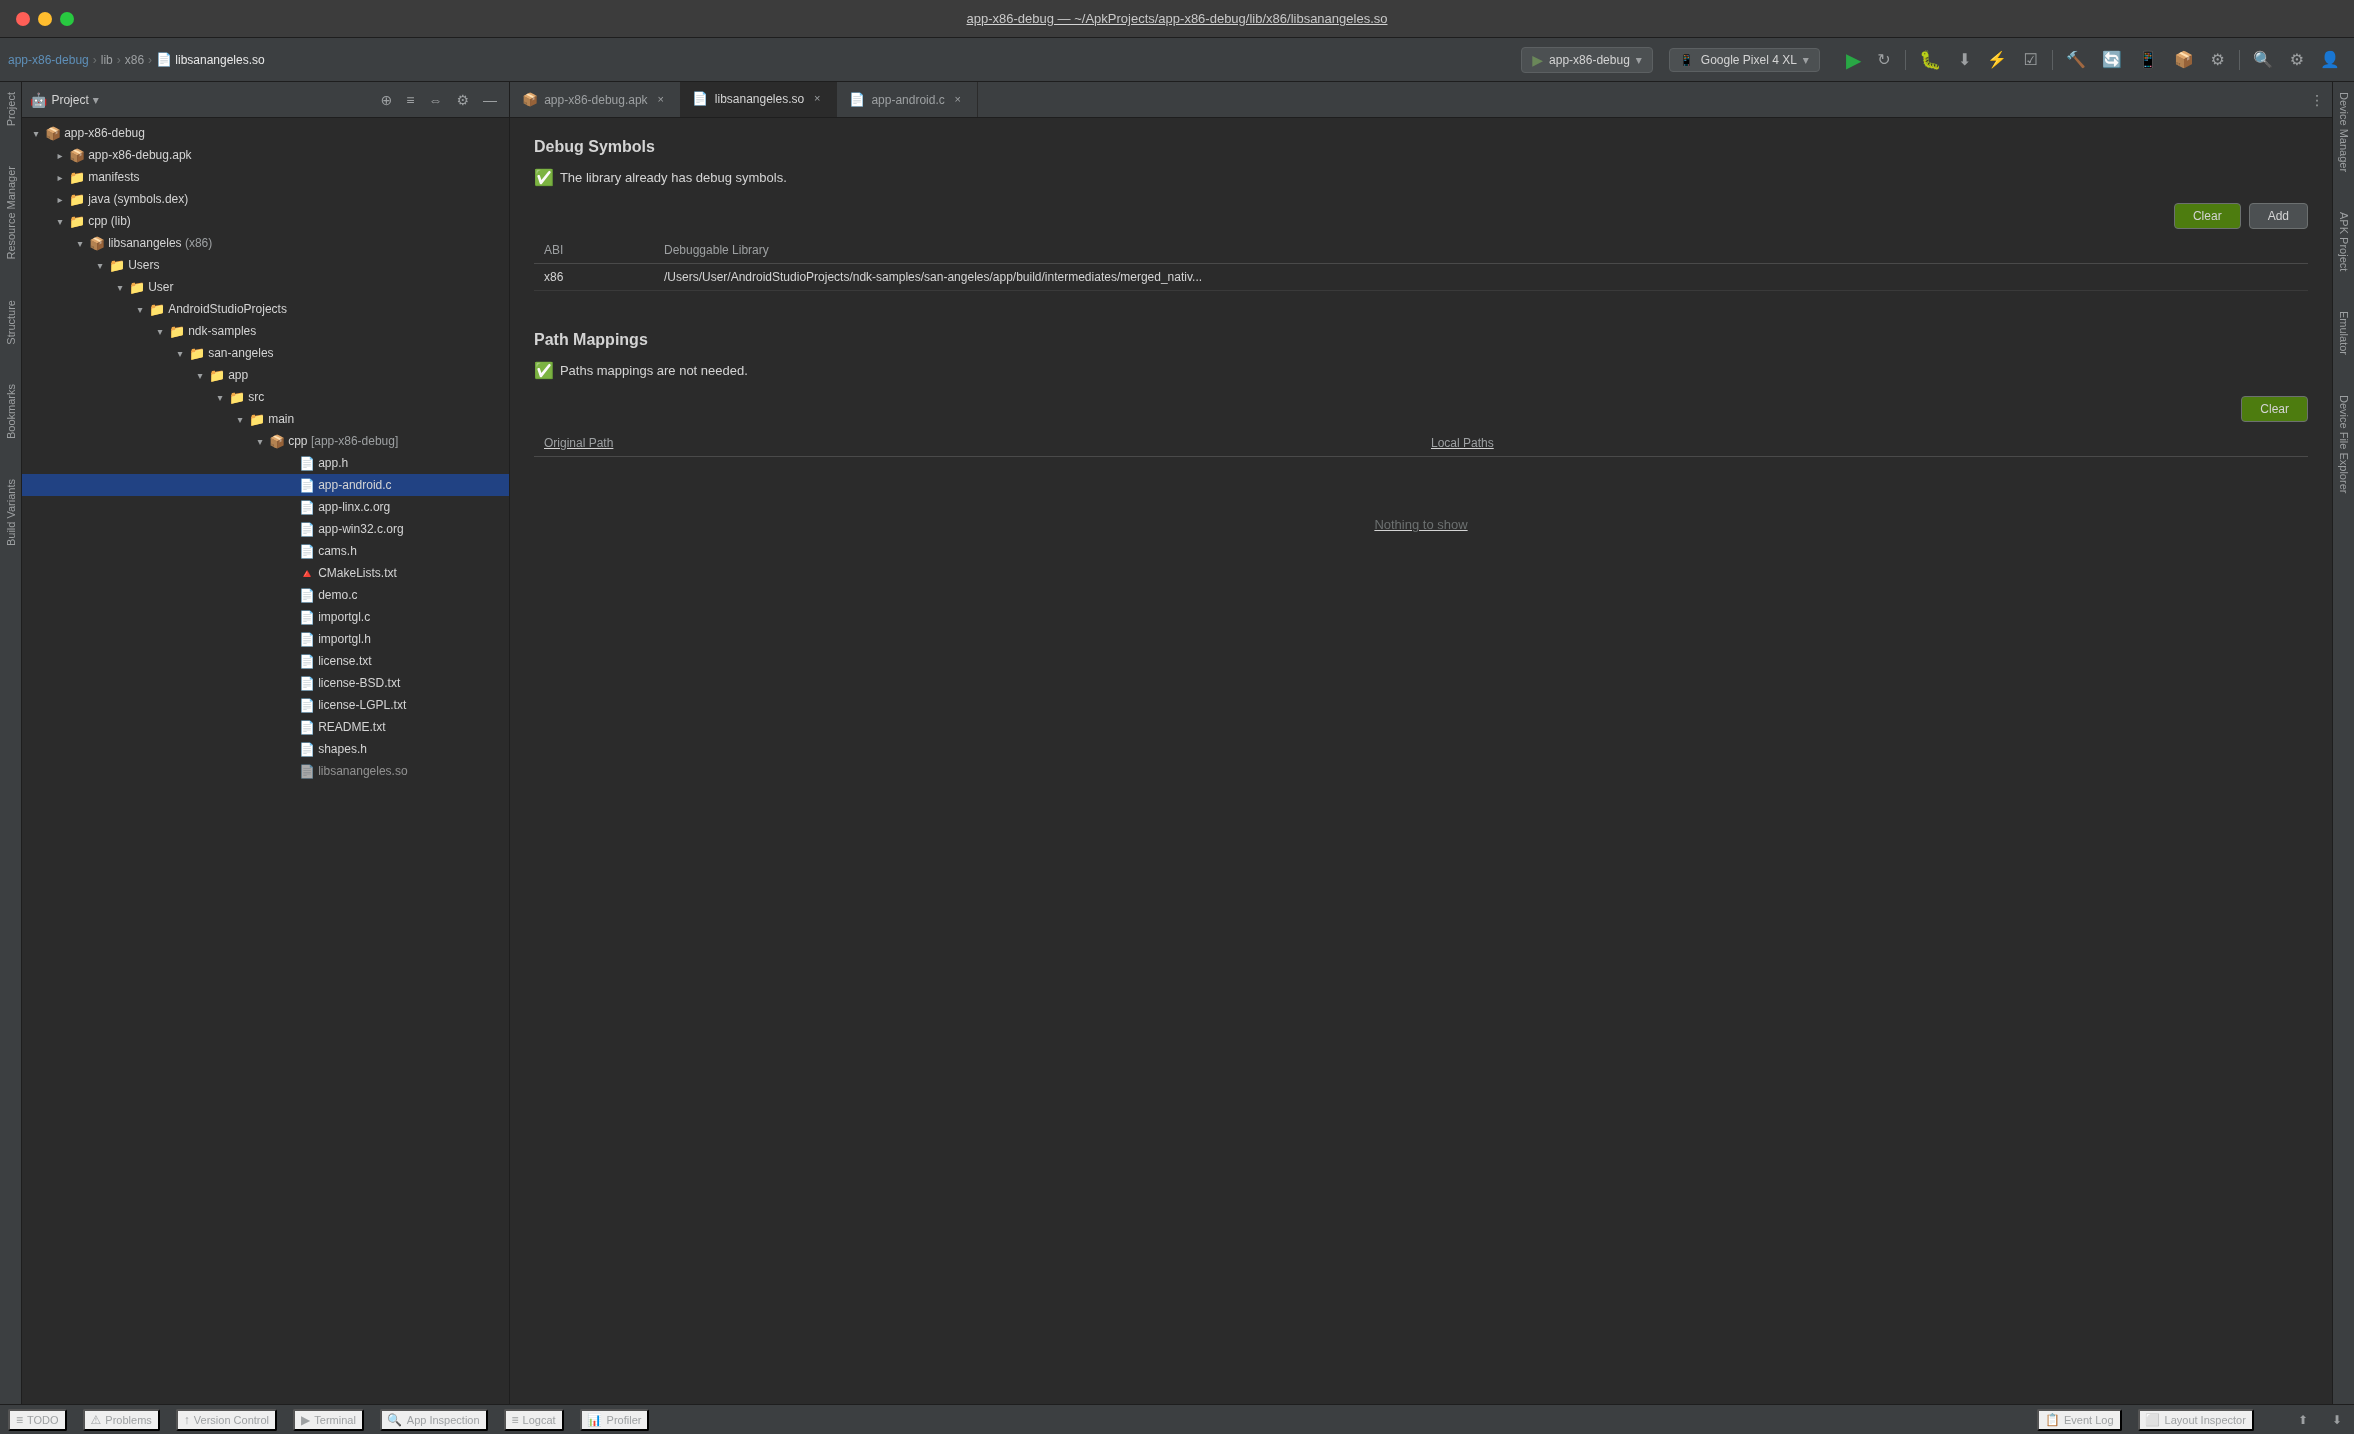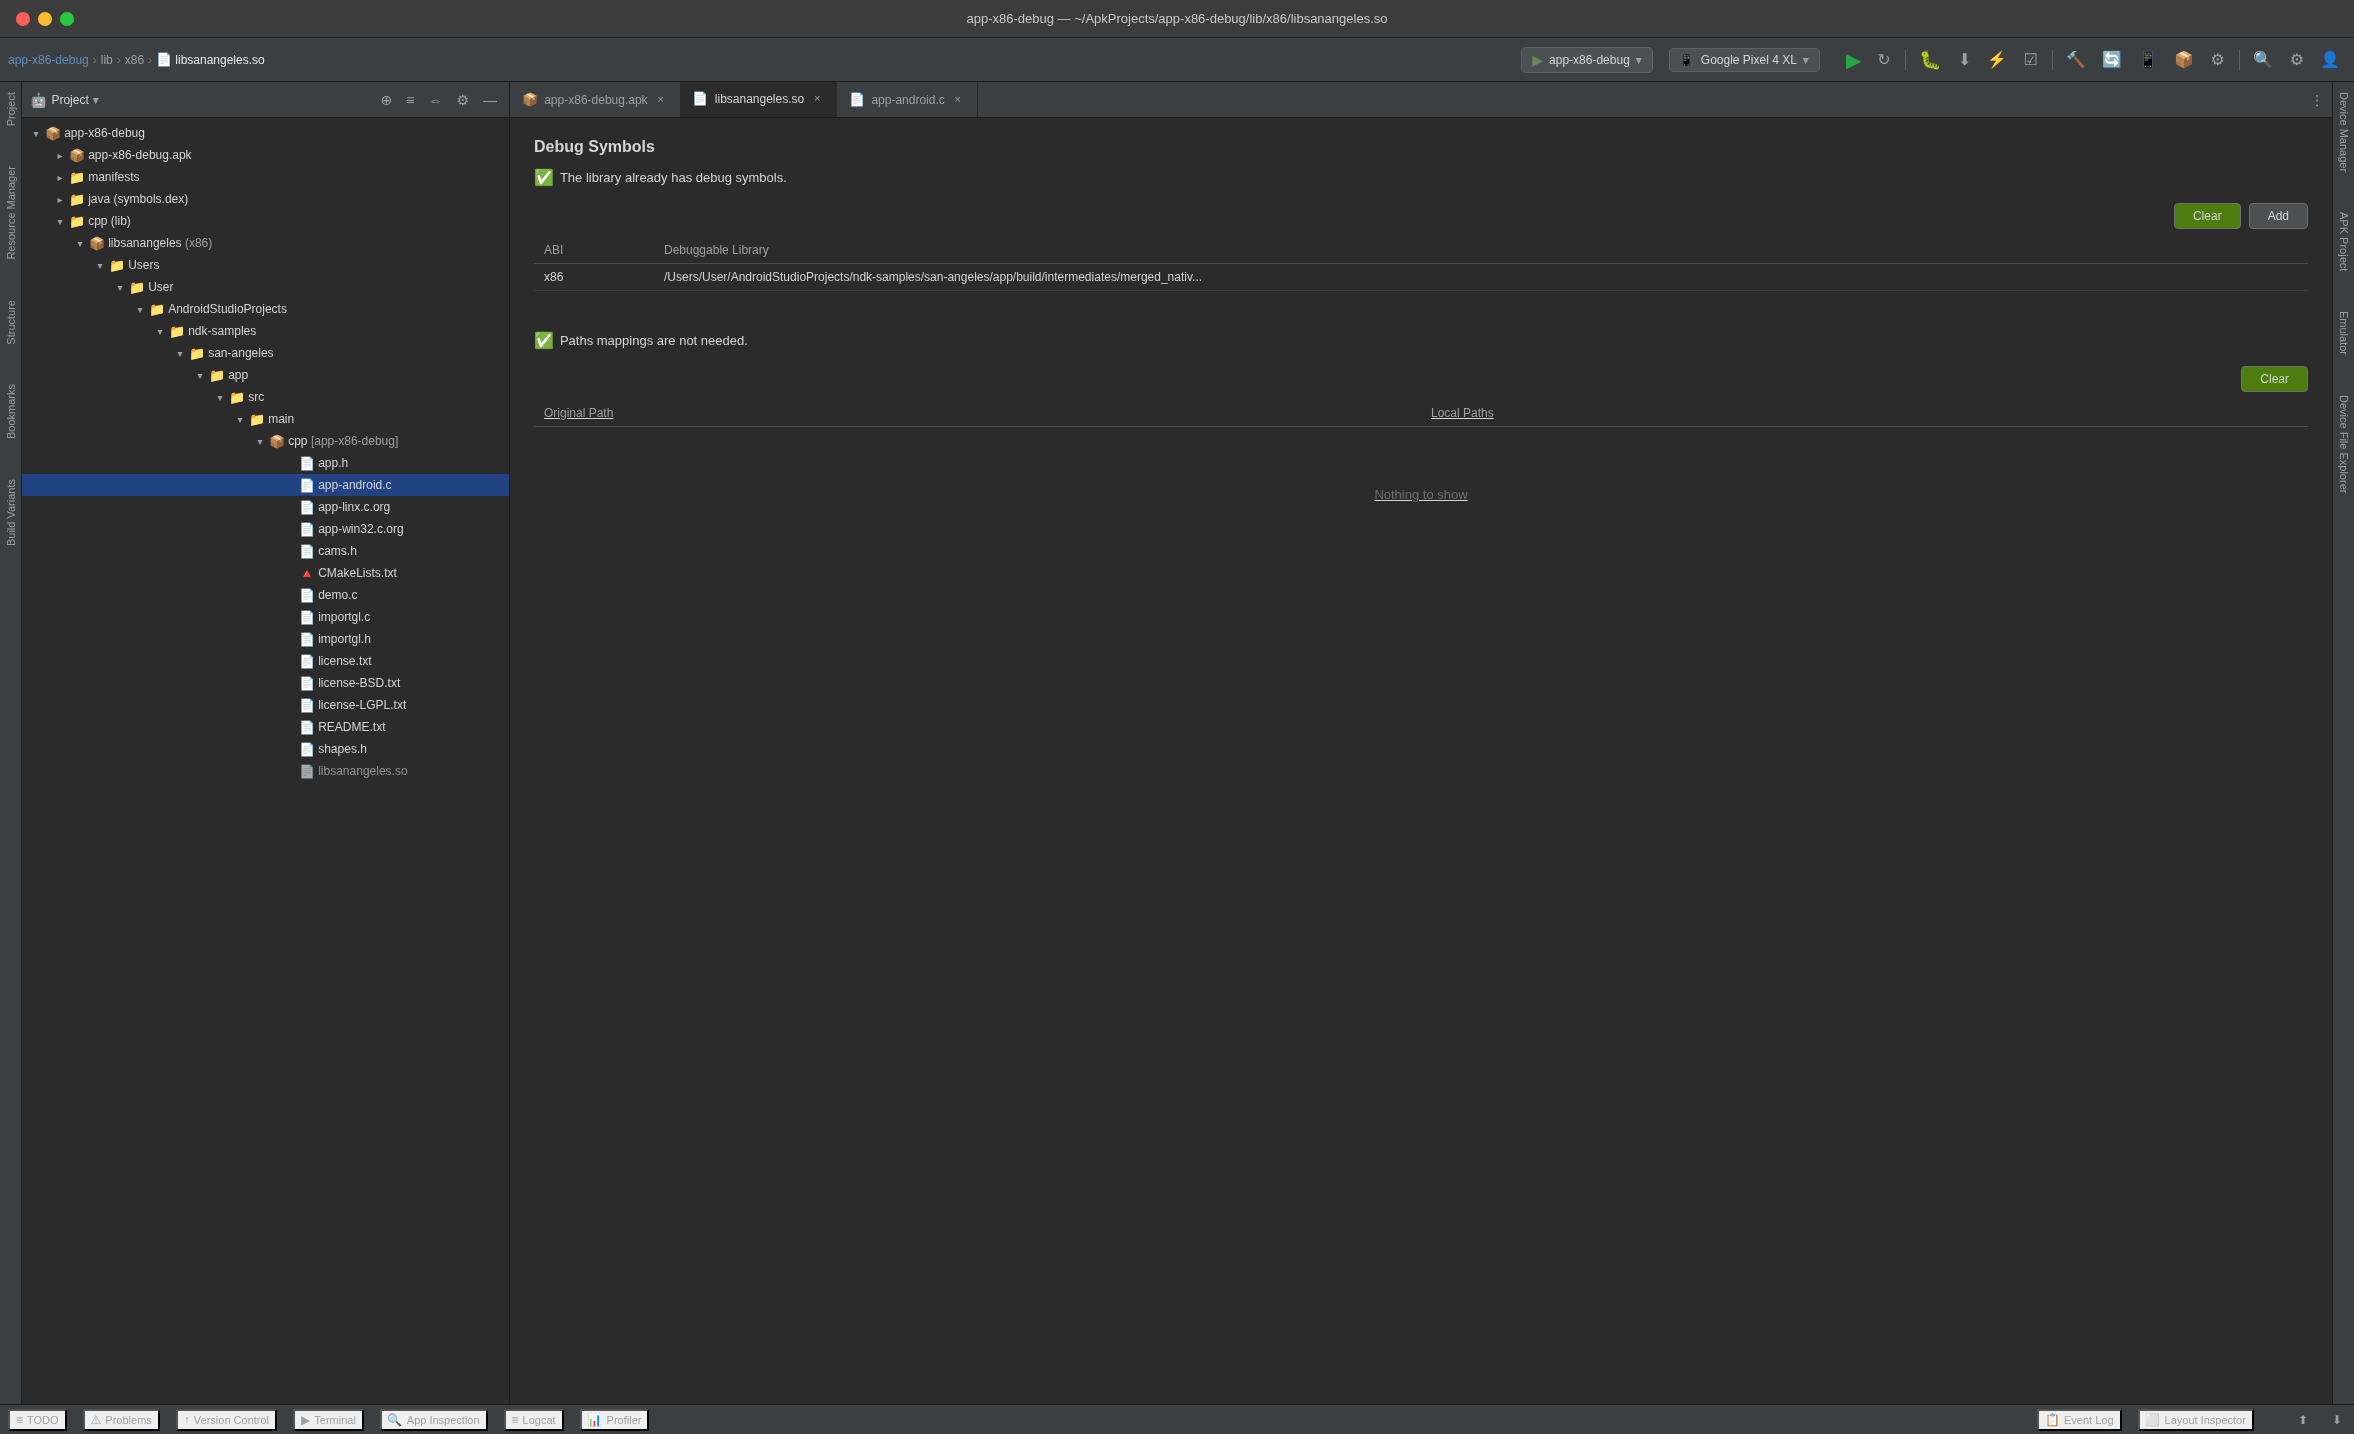--- a/index.html
+++ b/index.html
@@ -18,20 +18,21 @@
     
     .title-bar {
       background: #3c3c3c;
       height: 38px;
       display: flex;
       align-items: center;
       justify-content: center;
       position: relative;
       border-bottom: 1px solid #1e1e1e;
       flex-shrink: 0;
+      text-decoration: underline;
     }
     .traffic-lights {
       position: absolute;
       left: 16px;
       display: flex;
       gap: 8px;
       align-items: center;
     }
     .traffic-light {
       width: 14px;
@@ -680,20 +681,21 @@
           <tbody>
             <tr>
               <td>x86</td>
               <td>/Users/User/AndroidStudioProjects/ndk-samples/san-angeles/app/build/intermediates/merged_nativ...</td>
             </tr>
           </tbody>
         </table>
       </div>
 
       <div style="margin-top: 40px">
+        <div class="section-title">Path Mappings</div>
         <div class="status-line">
           <span class="status-ok">✅</span>
           <span>Paths mappings are not needed.</span>
         </div>
         <div class="path-clear-btn-wrapper">
           <button class="btn-default">Clear</button>
         </div>
         <table class="path-table">
           <thead>
             <tr>

